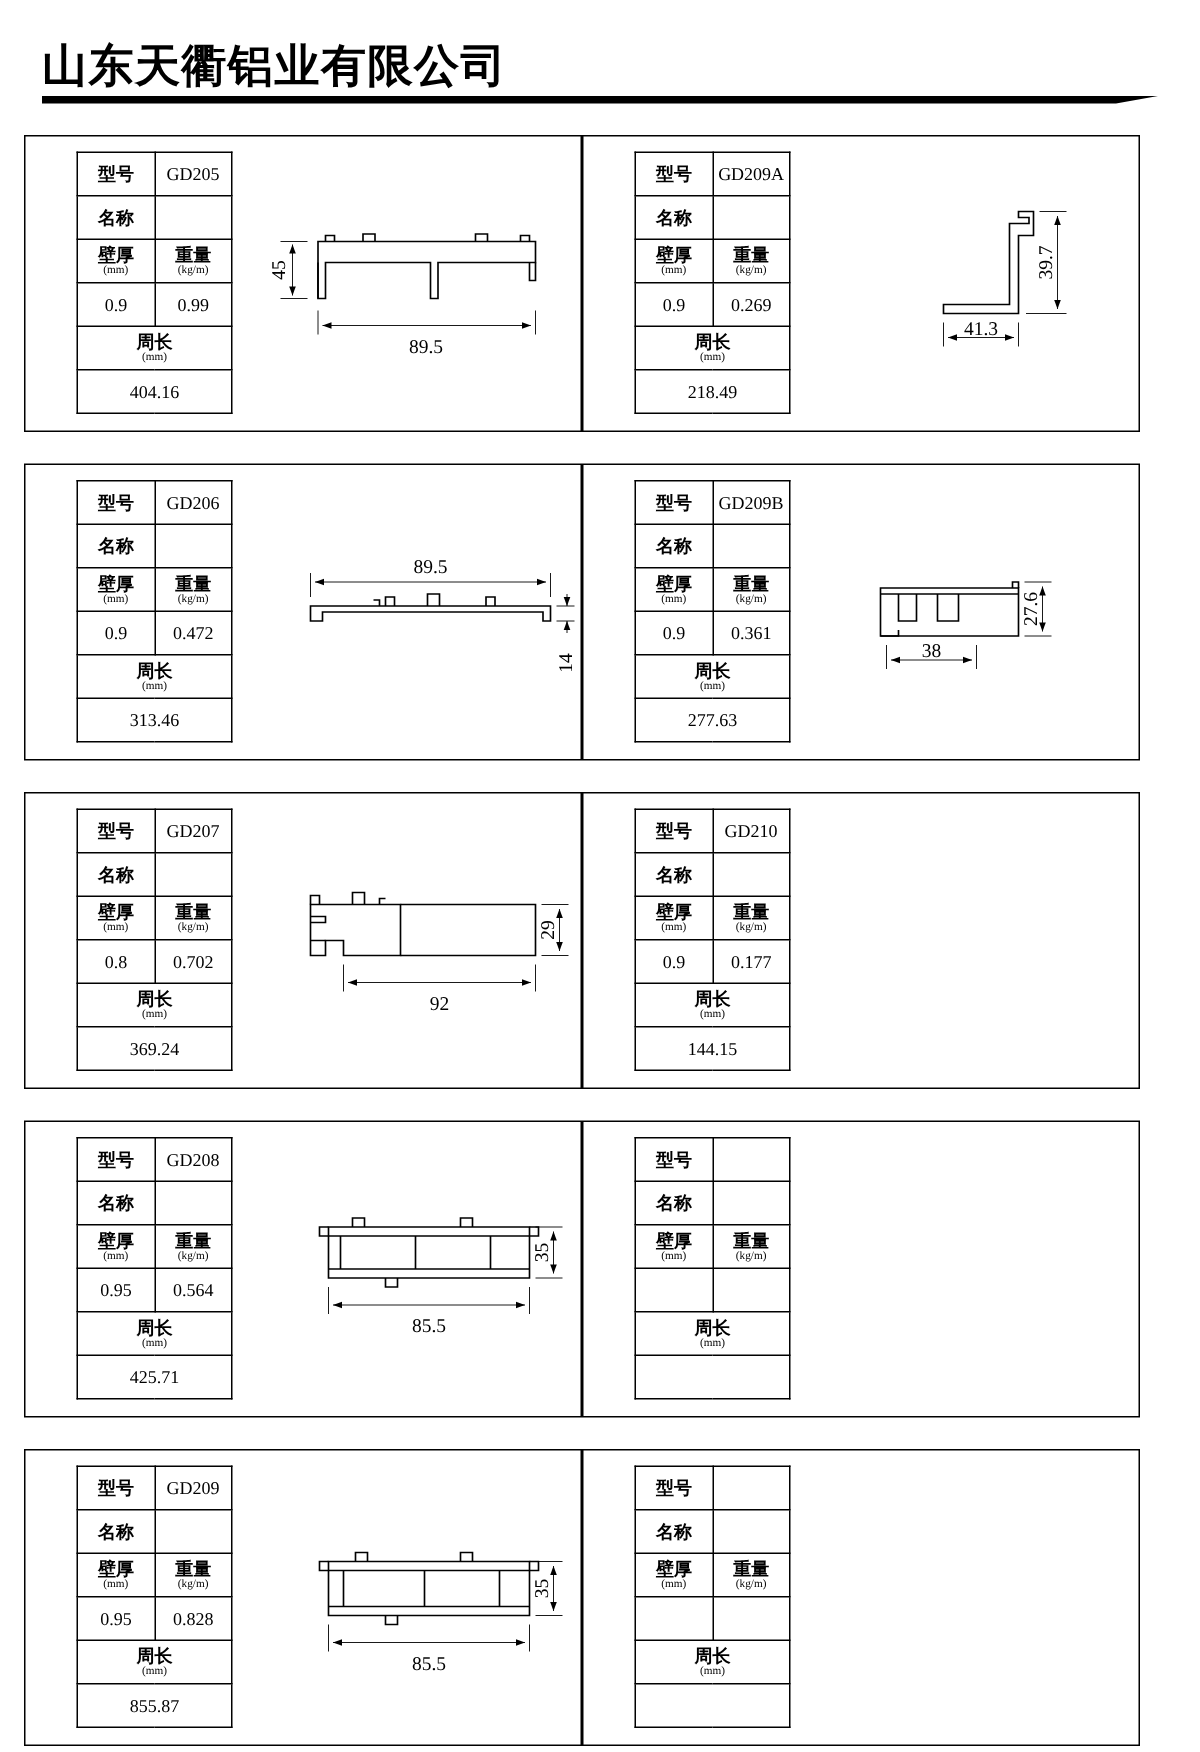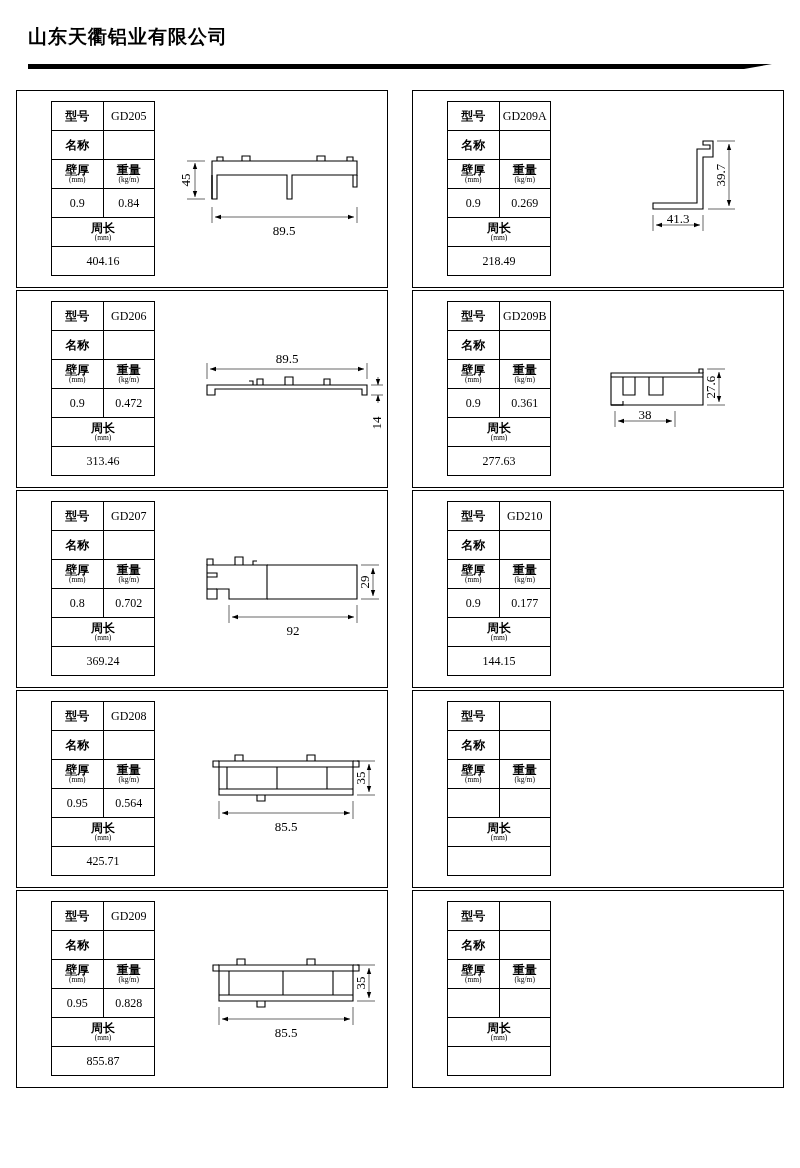--- a/index.html
+++ b/index.html
@@ -10,43 +10,42 @@
     color:#000;
     position:relative;
     overflow:hidden;
   }
   .header{
     position:absolute;left:0;top:0;width:800px;height:78px;
   }
   .header-title{
     position:absolute;left:28px;top:24px;
     font-family:"Liberation Serif", serif;
-    font-size:19px;font-weight:bold;letter-spacing:1px;
+    font-size:30px;font-weight:bold;letter-spacing:1px;
     color:#000;
     white-space:nowrap;
   }
   .header-rule{
     position:absolute;left:28px;top:64px;width:716px;height:5px;
     background:#000;
   }
   .header-rule:after{
     content:"";position:absolute;left:716px;top:0;
     width:0;height:0;
     border-top:5px solid #000;
     border-right:28px solid transparent;
   }
 
   .grid{
     position:absolute;left:0;top:90px;width:800px;
   }
   .cardrow{
     display:flex;
-    justify-content:space-between;
     padding:0 16px;
-    margin-bottom:2px;
+    margin-bottom:21px;
   }
   .card{
     position:relative;
     width:372px;height:198px;
     border:1px solid #000;
     box-sizing:border-box;
     background:#fff;
   }
   .spec-table{
     position:absolute;left:34px;top:10px;
@@ -106,21 +105,21 @@
         <tr>
           <td class="lbl">名称</td>
           <td class="num"></td>
         </tr>
         <tr>
           <td class="lbl colhalf"><span>壁厚</span><span class="unit">(mm)</span></td>
           <td class="lbl colhalf"><span>重量</span><span class="unit">(kg/m)</span></td>
         </tr>
         <tr>
           <td class="num">0.9</td>
-          <td class="num">0.84</td>
+          <td class="num">0.99</td>
         </tr>
         <tr>
           <td class="lbl" colspan="2"><span>周长</span><span class="unit">(mm)</span></td>
         </tr>
         <tr>
           <td class="num" colspan="2">404.16</td>
         </tr>
       </tbody>
         </table>
       <div class="drawing">

